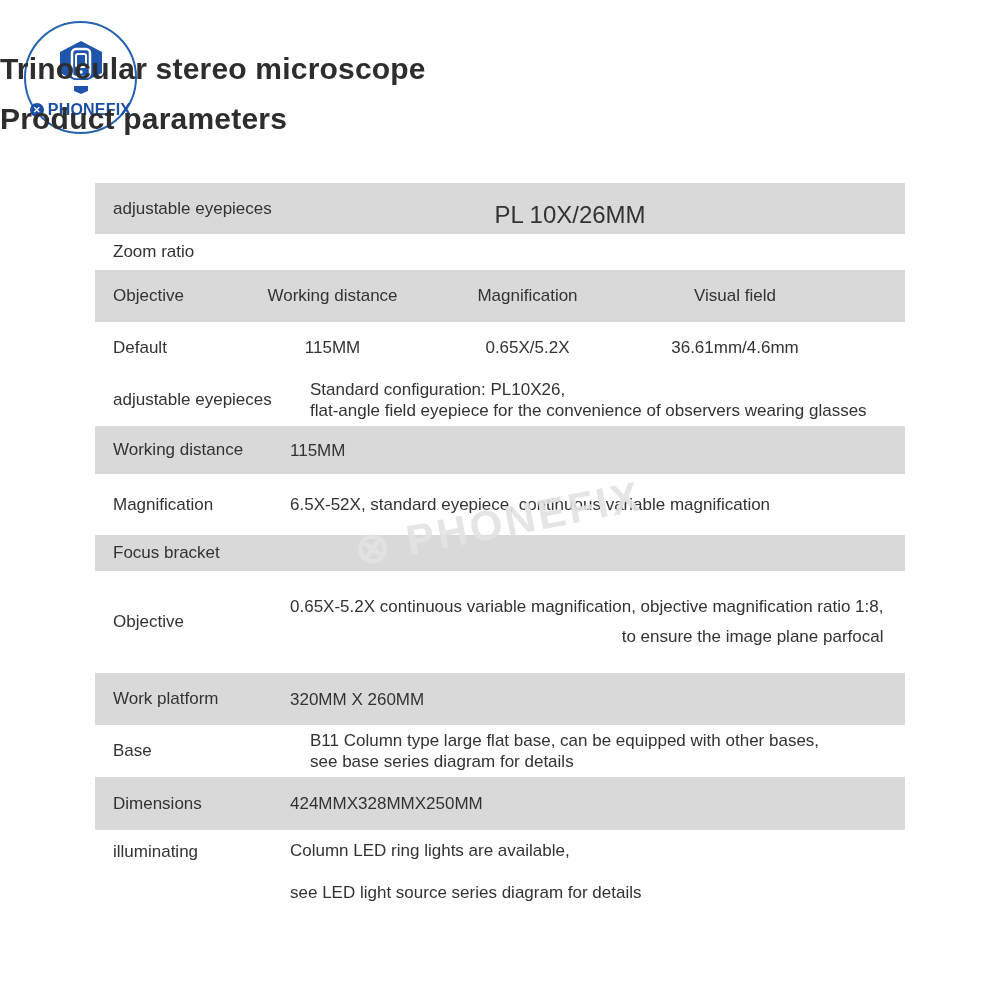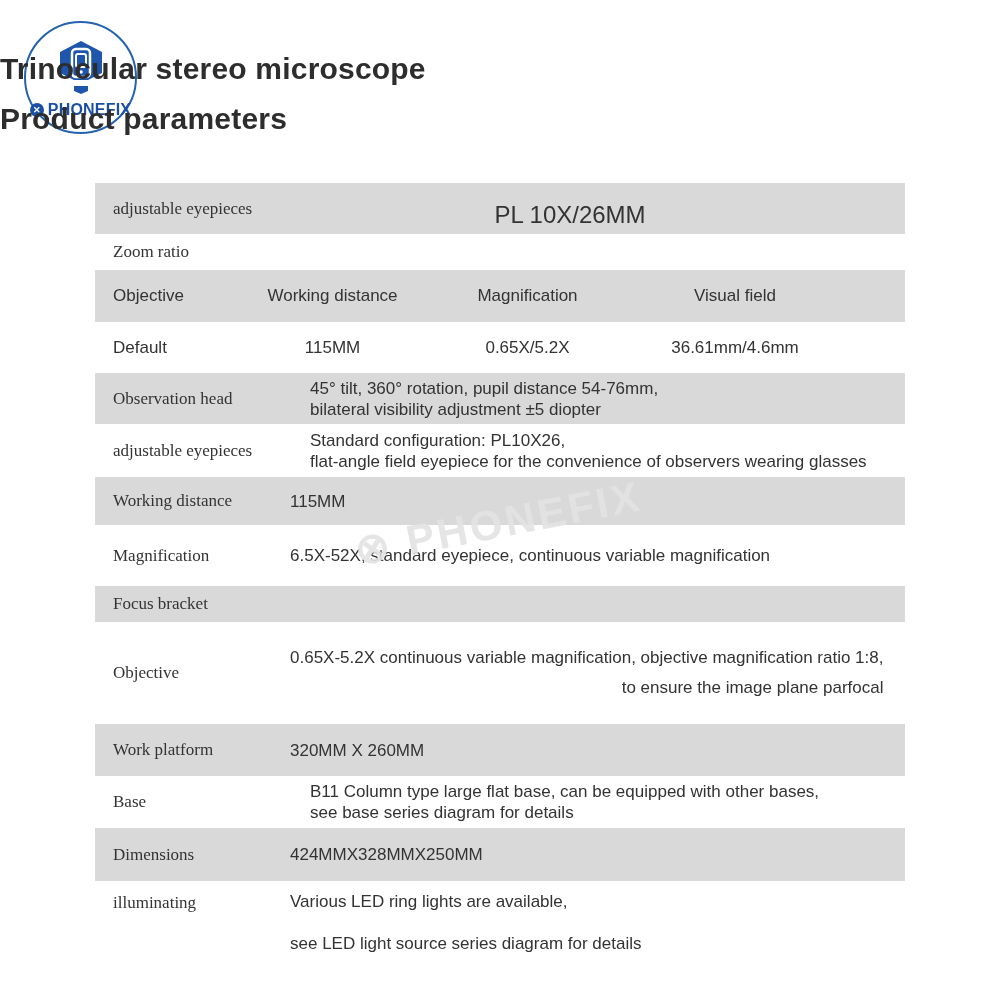--- a/index.html
+++ b/index.html
@@ -53,21 +53,21 @@
     pointer-events:none; z-index:5;
     white-space:nowrap;
   }
 
   
   .spec-table { position:absolute; left:95px; top:183px; width:810px; }
   .row { display:flex; align-items:center; width:810px; }
   .row.gray { background:#d9d9d9; }
   .label {
     flex:0 0 195px; width:195px; padding-left:18px;
-    font-size:17px; color:#333333;font-family:Liberation Serif, serif;
+    font-size:17px; color:#333333;
   }
   .value { font-size:17px; color:#333333; line-height:21px; }
   .value.indent { padding-left:20px; }
 
   
   .big-value {
     flex:1; text-align:center; padding-right:55px;
     font-size:24px; color:#333333;
     font-stretch:condensed;
     margin-top:12px;
@@ -134,27 +134,20 @@
   </div>
 
   <div class="row cols4 h51">
     <div class="cell first">Default</div>
     <div class="cell">115MM</div>
     <div class="cell">0.65X/5.2X</div>
     <div class="cell">36.61mm/4.6mm</div>
     <div class="cell"></div>
   </div>
 
-  <div class="row gray h51">
-    <div class="label">Observation head</div>
-    <div class="value indent">
-      <div>45° tilt, 360° rotation, pupil distance 54-76mm,</div>
-      <div>bilateral visibility adjustment ±5 diopter</div>
-    </div>
-  </div>
 
   <div class="row h53">
     <div class="label">adjustable eyepieces</div>
     <div class="value indent">
       <div>Standard configuration: PL10X26,</div>
       <div>flat-angle field eyepiece for the convenience of observers wearing glasses</div>
     </div>
   </div>
 
   <div class="row gray h48">
@@ -201,18 +194,18 @@
   <div class="row gray h53">
     <div class="label">Dimensions</div>
     <div class="value">
       <div>424MMX328MMX250MM</div>
     </div>
   </div>
 
   <div class="row h91 top-align">
     <div class="label">illuminating</div>
     <div class="value loose-lines">
-      <div>Various LED ring lights are available,</div>
+      <div>Column LED ring lights are available,</div>
       <div>see LED light source series diagram for details</div>
     </div>
   </div>
 
 </div>
 
 </body></html>

